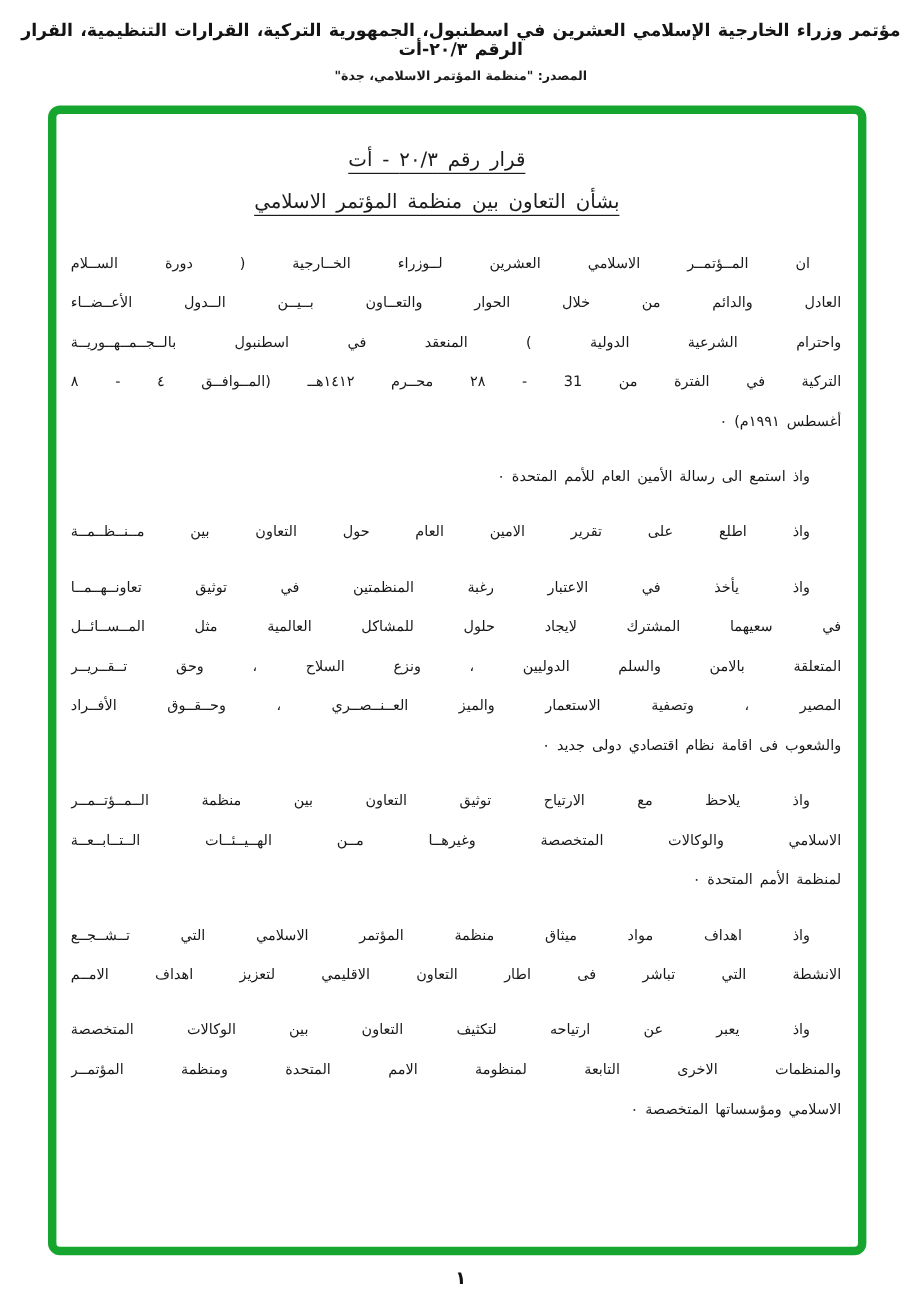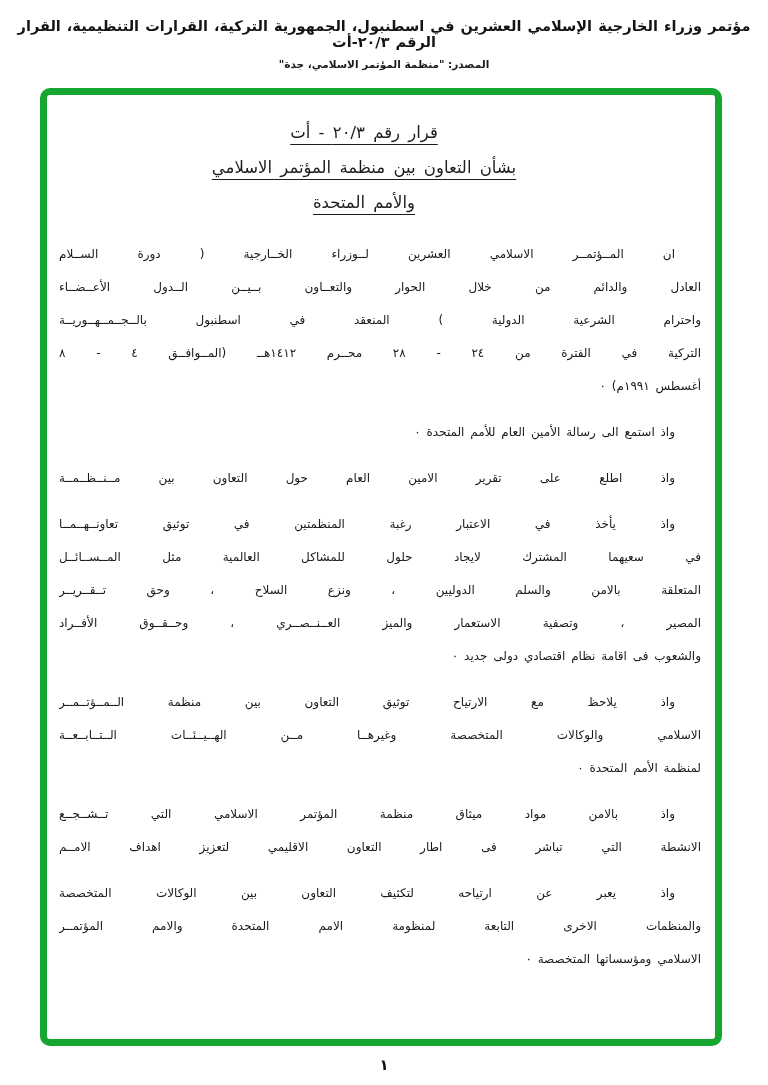--- a/index.html
+++ b/index.html
@@ -108,29 +108,28 @@
   <div class="hdr">
     <div class="hdr-citation">مؤتمر وزراء الخارجية الإسلامي العشرين في اسطنبول، الجمهورية التركية، القرارات التنظيمية، القرار الرقم ٢٠/٣-أت</div>
     <div class="hdr-source">المصدر:  "منظمة المؤتمر الاسلامي، جدة"</div>
   </div>
 
   <div class="frame" style="border-color: rgb(22, 165, 47);">
 
     <div class="title-block">
       <div class="title-line">قرار رقم ٢٠/٣ - أت</div>
       <div class="title-line">بشأن التعاون بين منظمة المؤتمر الاسلامي</div>
-      <div class="title-line">والأمم المتحدة</div>
     </div>
 
     <div class="doc-body">
         <div class="para">
           <div class="tline first">ان المــؤتمــر الاسلامي العشرين لــوزراء الخــارجية ( دورة الســلام</div>
           <div class="tline">العادل والدائم من خلال الحوار والتعــاون بــيــن الــدول الأعــضــاء</div>
           <div class="tline">واحترام الشرعية الدولية )  المنعقد في اسطنبول بالــجــمــهــوريــة</div>
-          <div class="tline">التركية في الفترة من ٢٤ - ٢٨ محــرم ١٤١٢هــ (المــوافــق ٤ - ٨</div>
+          <div class="tline">التركية في الفترة من 31 - ٢٨ محــرم ١٤١٢هــ (المــوافــق ٤ - ٨</div>
           <div class="tline end">أغسطس ١٩٩١م) ٠</div>
         </div>
         <div class="para">
           <div class="tline first end"><span class="lead">واذ استمع</span> الى رسالة الأمين العام للأمم المتحدة ٠</div>
         </div>
         <div class="para">
           <div class="tline first"><span class="lead">واذ اطلع</span> على تقرير الامين العام حول التعاون بين مــنــظــمــة</div>
         </div>
         <div class="para">
           <div class="tline first"><span class="lead">واذ يأخذ في الاعتبار</span> رغبة المنظمتين في توثيق تعاونــهــمــا</div>
@@ -138,26 +137,26 @@
           <div class="tline">المتعلقة بالامن والسلم الدوليين ، ونزع السلاح ، وحق تــقــريــر</div>
           <div class="tline">المصير ، وتصفية الاستعمار والميز العــنــصــري ، وحــقــوق الأفــراد</div>
           <div class="tline end">والشعوب فى اقامة نظام اقتصادي دولى جديد ٠</div>
         </div>
         <div class="para">
           <div class="tline first"><span class="lead">واذ يلاحظ</span> مع الارتياح توثيق التعاون بين منظمة الــمــؤتــمــر</div>
           <div class="tline">الاسلامي والوكالات المتخصصة وغيرهــا مــن الهــيــئــات الــتــابــعــة</div>
           <div class="tline end">لمنظمة الأمم المتحدة ٠</div>
         </div>
         <div class="para">
-          <div class="tline first"><span class="lead">واذ بالامن</span> مواد ميثاق منظمة المؤتمر الاسلامي التي تــشــجــع</div>
+          <div class="tline first"><span class="lead">واذ اهداف</span> مواد ميثاق منظمة المؤتمر الاسلامي التي تــشــجــع</div>
           <div class="tline">الانشطة التي تباشر فى اطار التعاون الاقليمي لتعزيز اهداف الامــم</div>
         </div>
         <div class="para">
           <div class="tline first"><span class="lead">واذ يعبر عن ارتياحه</span> لتكثيف التعاون بين الوكالات المتخصصة</div>
-          <div class="tline">والمنظمات الاخرى التابعة لمنظومة الامم المتحدة والامم المؤتمــر</div>
+          <div class="tline">والمنظمات الاخرى التابعة لمنظومة الامم المتحدة ومنظمة المؤتمــر</div>
           <div class="tline end">الاسلامي ومؤسساتها المتخصصة ٠</div>
         </div>
       </div>
 
   </div>
 
   <div class="page-number">١</div>
 
 </div>
 

